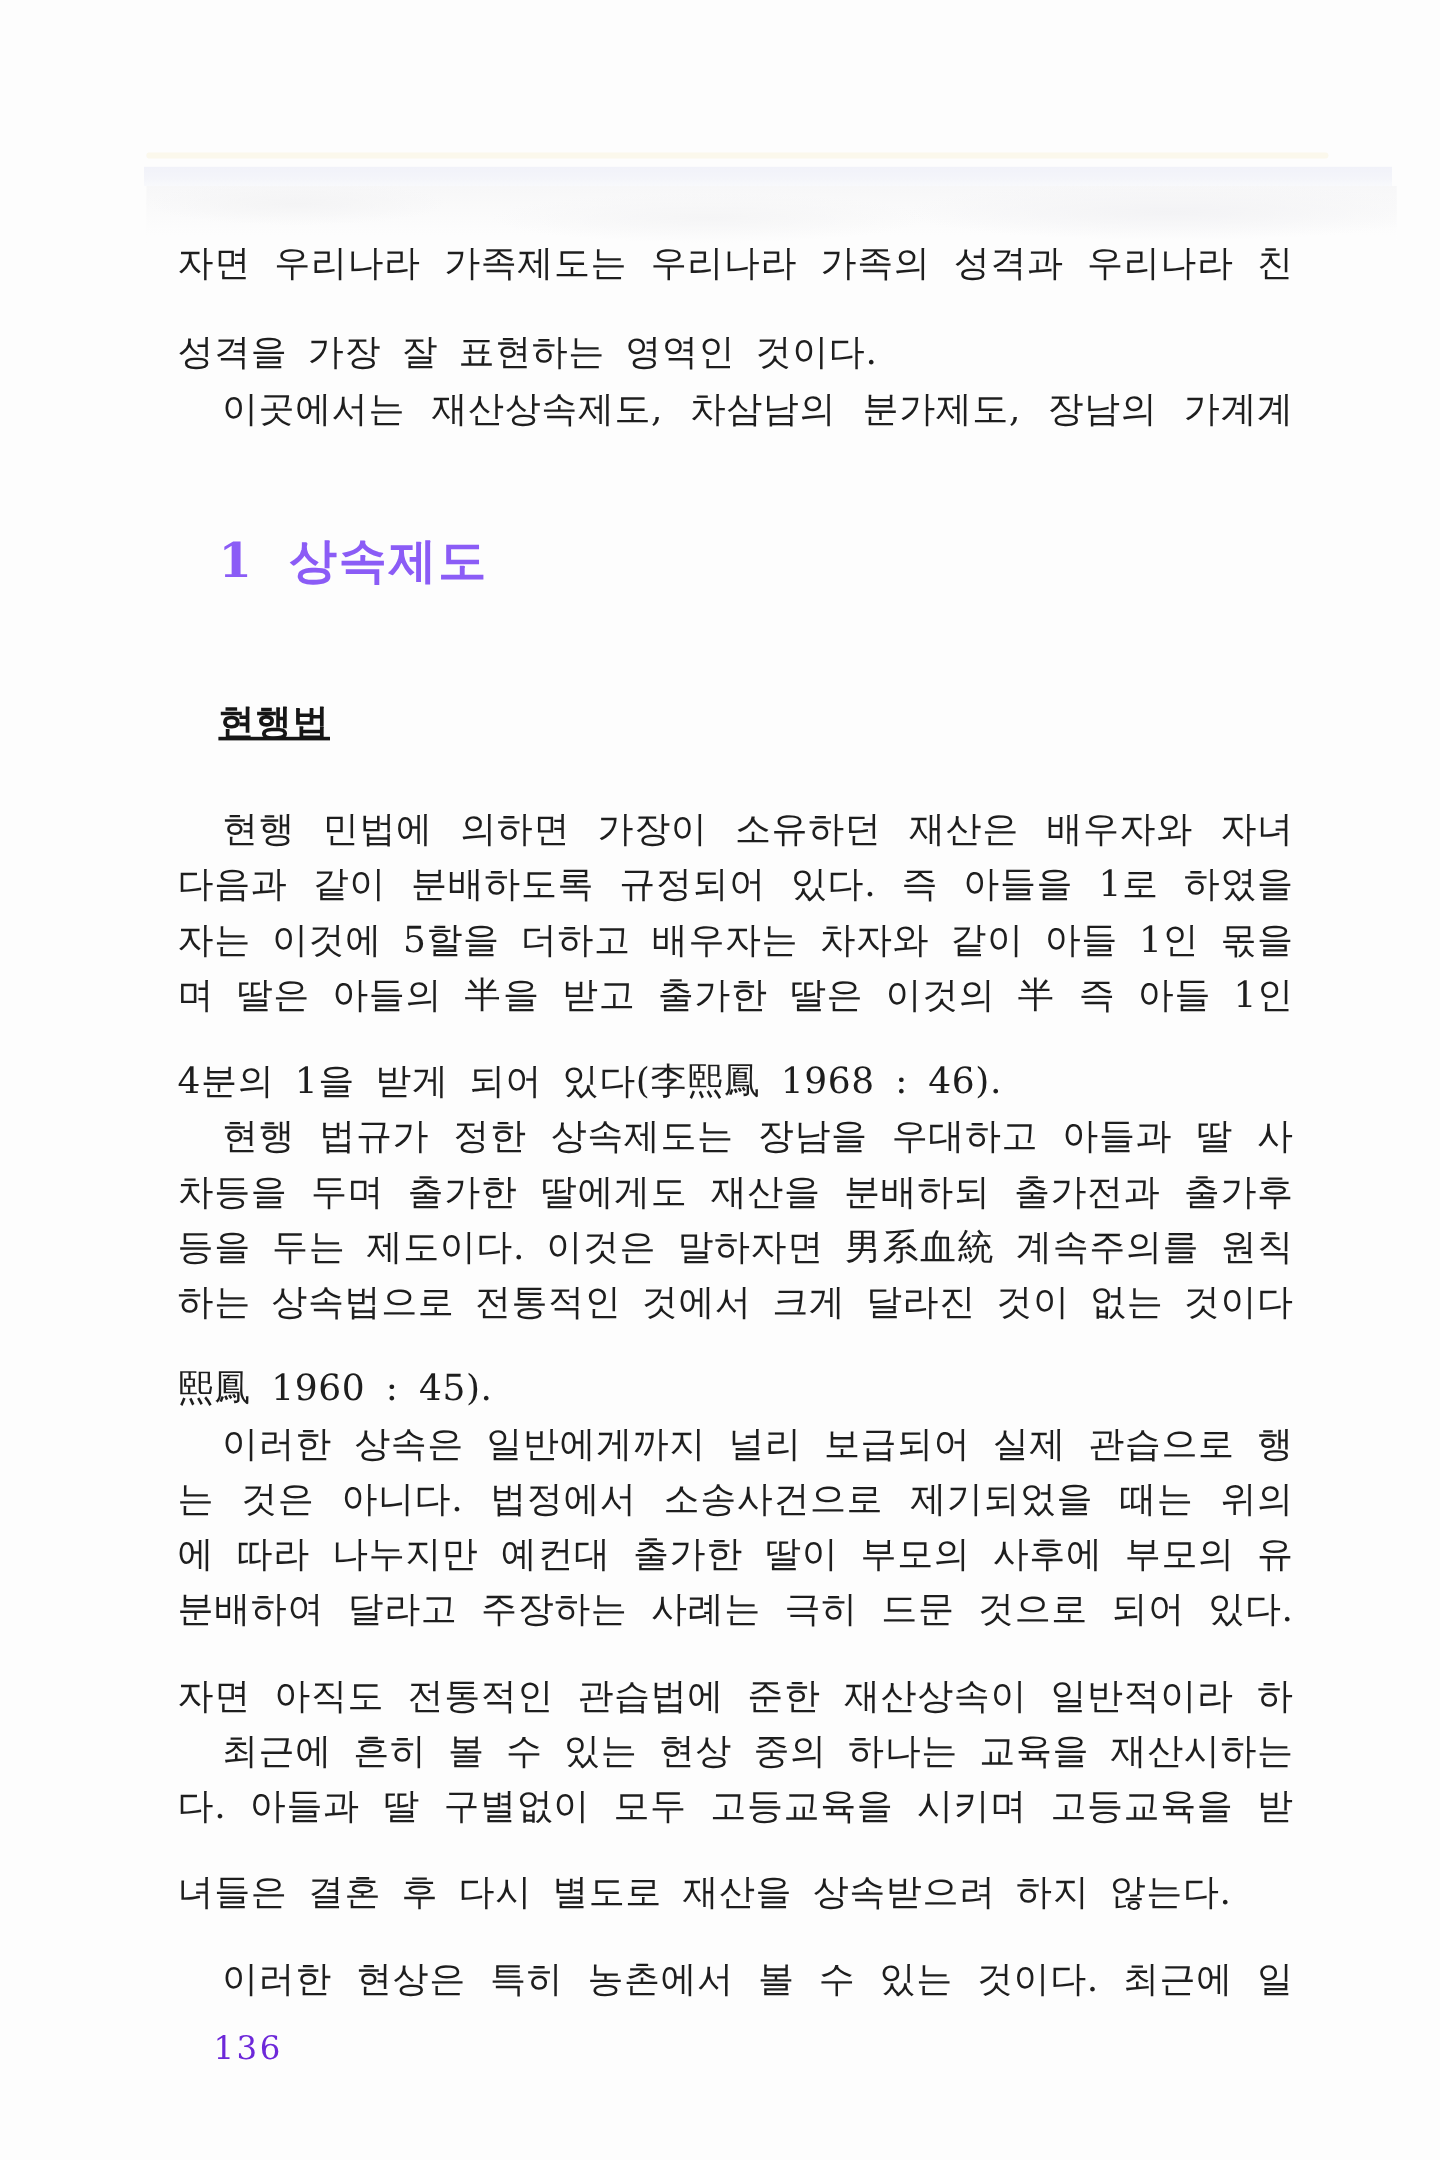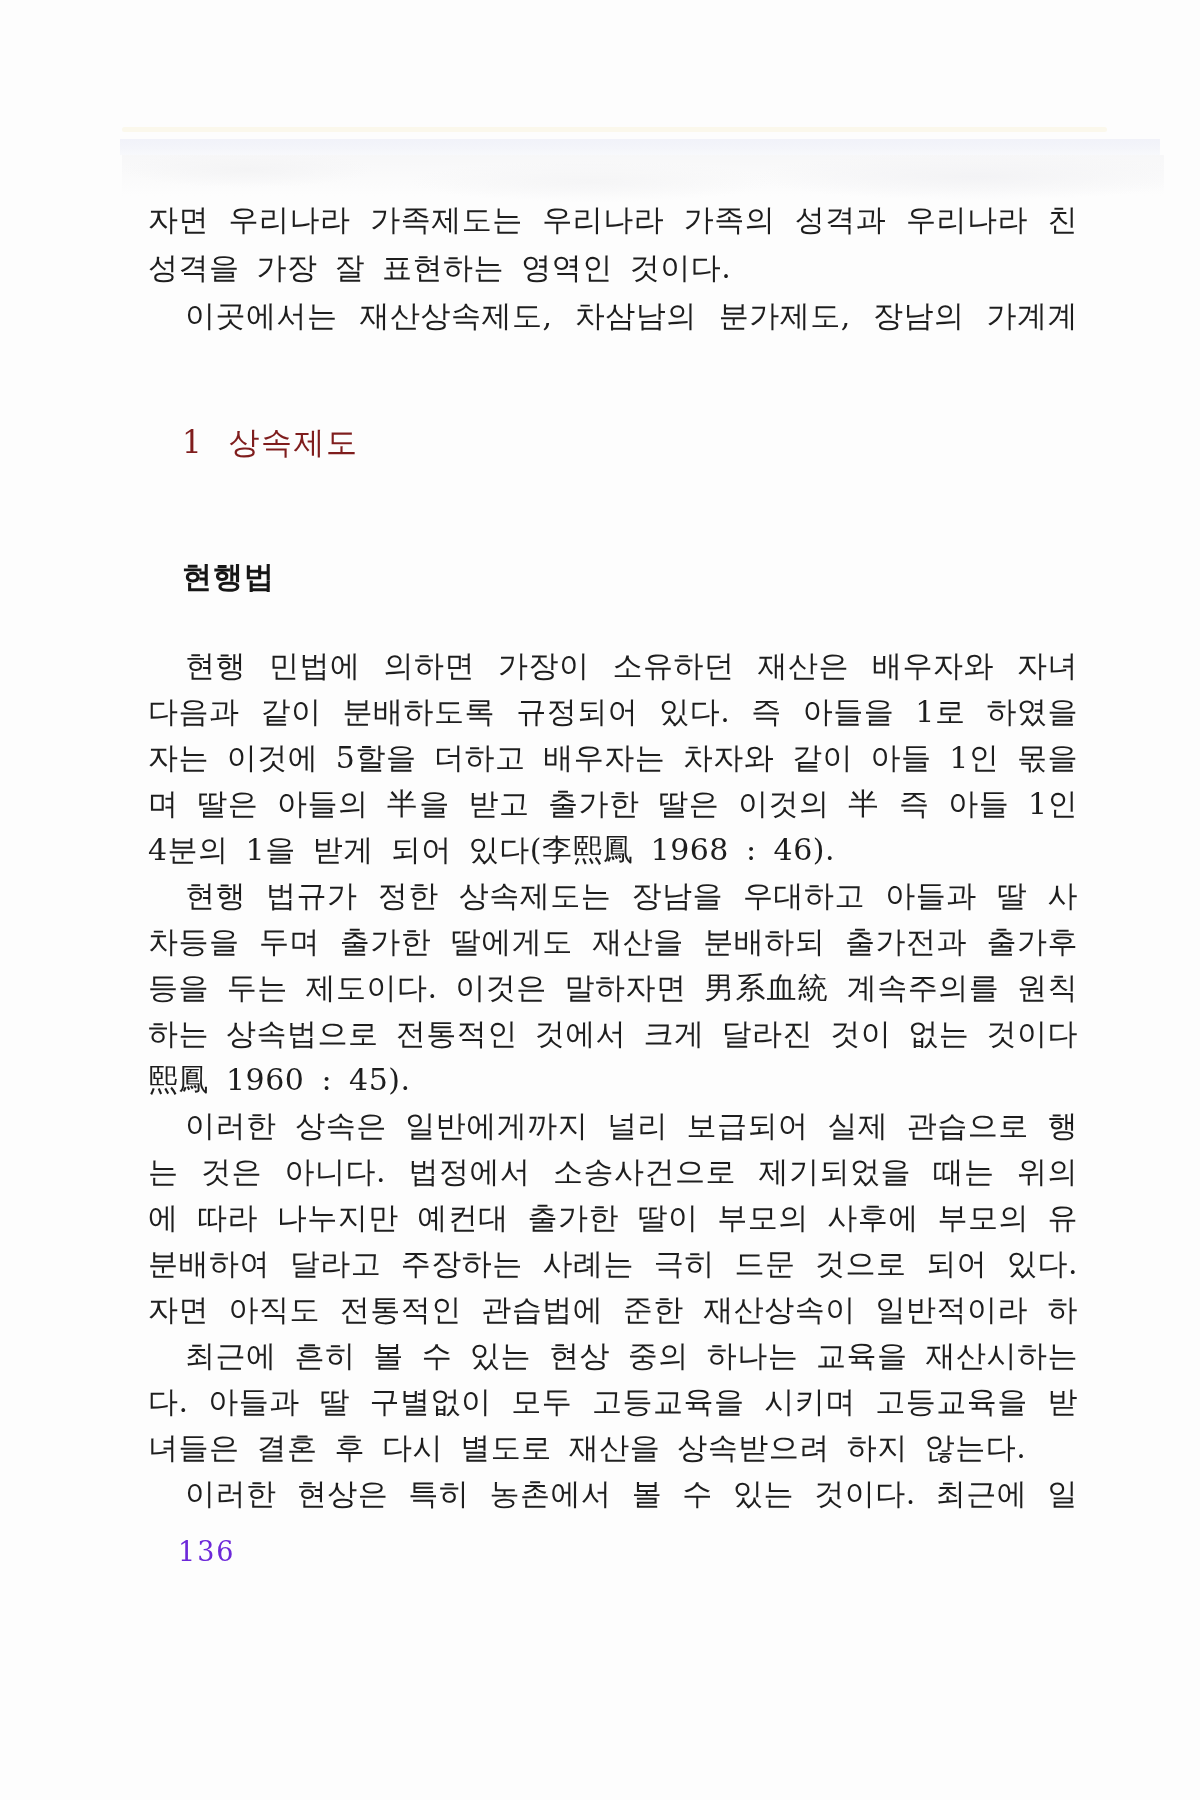--- a/index.html
+++ b/index.html
@@ -63,40 +63,41 @@
     word-spacing: 7px;
     text-align: justify;
     text-align-last: justify;
     overflow: hidden;
   }
   .intro .line {
     height: 48px;
     line-height: 48px;
   }
   .line.indent { padding-left: 37px; }
-  .line.last { text-align-last: left; }
+  .line.last { text-align-last: left; margin-top: 26px; }
   .intro { margin-top: 196px; }
   .heading {
     margin: 78px 0 0 34px;
     height: 48px;
     line-height: 48px;
-    font-size: 31px;
-    font-weight: normal;
+    font-size: 40px;
+    font-weight: bold;
     letter-spacing: 1.5px;
     word-spacing: 14px;
-    color: #7f1d1d;
+    color: #8b5cf6;
   }
   .subheading {
     margin: 87px 0 0 34px;
     height: 48px;
     line-height: 48px;
     font-size: 30px;
     font-weight: bold;
     letter-spacing: 1px;
     color: #161616;
+    text-decoration: underline;
   }
   .para-a { margin-top: 42px; }
   .pagenum {
     margin: 20px 0 0 30px;
     height: 30px;
     line-height: 30px;
     font-size: 27px;
     letter-spacing: 2px;
     color: #6d28d9;
     font-variant-numeric: oldstyle-nums;

